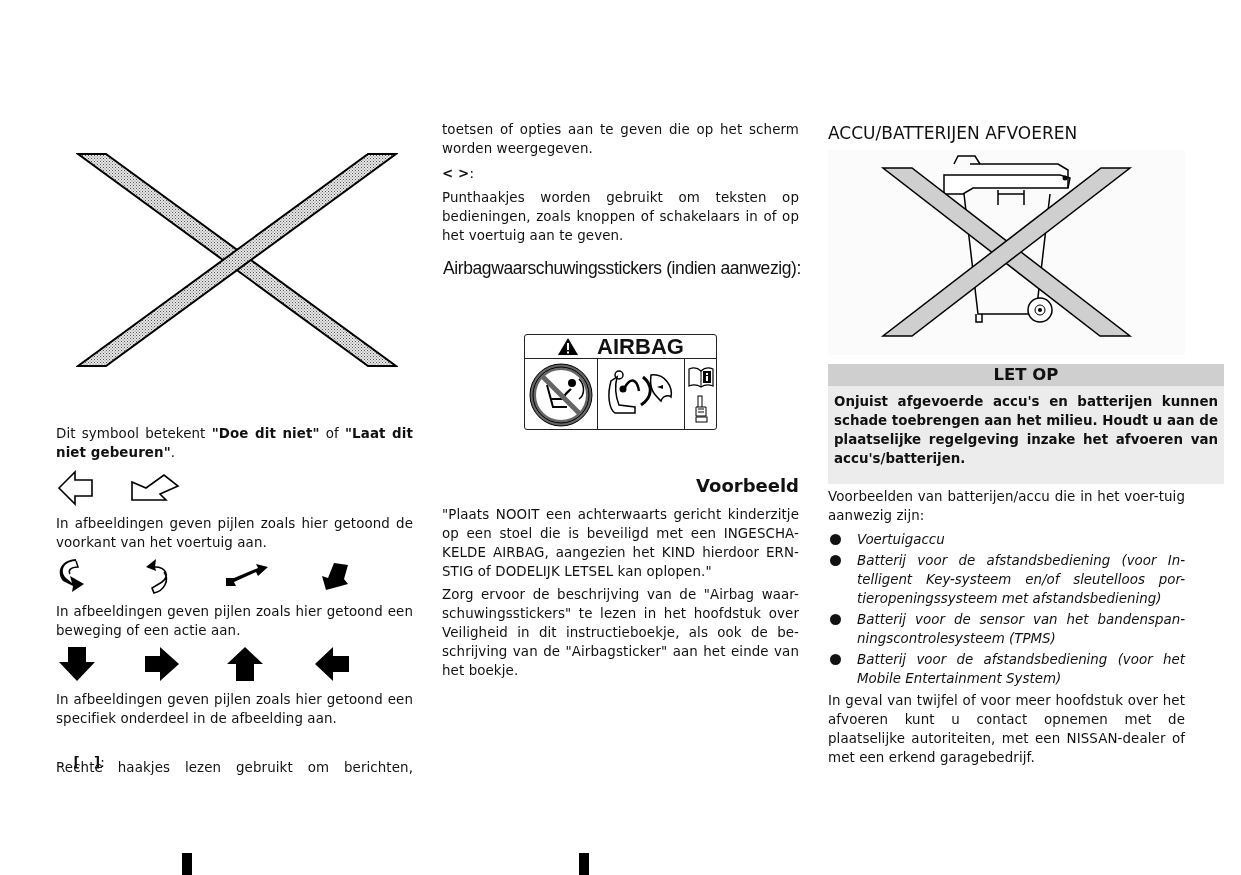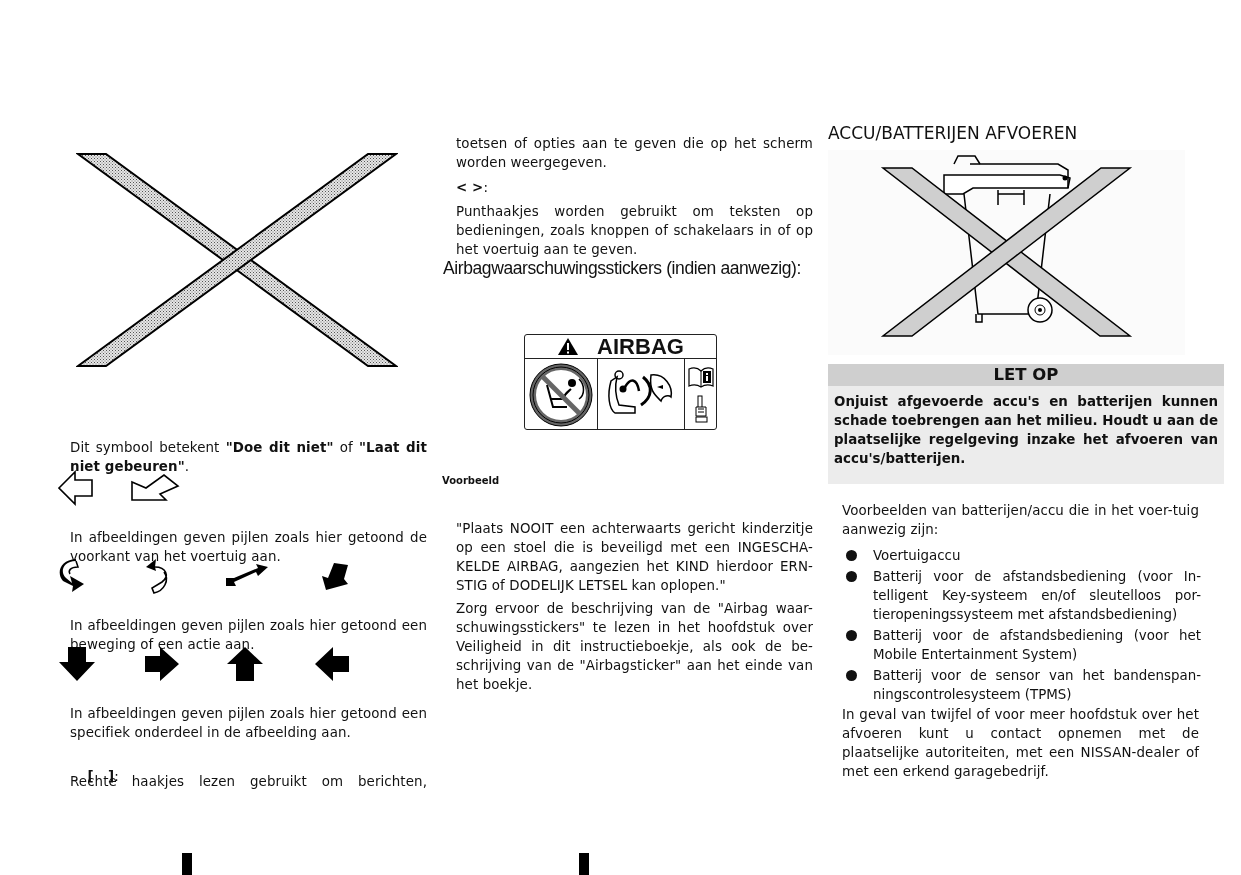--- a/index.html
+++ b/index.html
@@ -1,26 +1,26 @@
 <!DOCTYPE html>
 <html><head>
 <meta charset="utf-8">
 <style>
   html, body { margin: 0; padding: 0; background: #fff; }
   body { width: 1241px; height: 875px; position: relative; overflow: hidden;
          font-family: "DejaVu Sans", sans-serif; color: #111; }
   .col { position: absolute; top: 0; width: 357px; }
-  .p { font-size: 13.4px; line-height: 19px; margin: 14px; text-align: justify; letter-spacing: 0.1px; }
+  .p { font-size: 13.4px; line-height: 19px; margin: 0; text-align: justify; letter-spacing: 0.1px; }
   .b { font-weight: bold; }
   .abs { position: absolute; }
   .airbag-head { font-family: "Liberation Sans", sans-serif; font-size: 17.5px; letter-spacing: -0.4px; }
   .sec-title { font-size: 17px; letter-spacing: 0; font-family: "DejaVu Sans", sans-serif; }
   .letop-head { background: #cfcfcf; text-align: center; font-weight: bold; font-size: 16.5px; height: 22px; line-height: 22px; }
   .letop-body { background: #ececec; padding: 6px 6px 16px 6px; font-weight: bold; font-size: 13.4px; line-height: 19px; text-align: justify; }
-  ul.bl { list-style: none; margin: 16px; padding: 0; }
+  ul.bl { list-style: none; margin: 0; padding: 0; font-style: italic; }
   ul.bl li { position: relative; padding-left: 29px; font-size: 13.4px; line-height: 19px; margin-bottom: 2px; text-align: justify; }
   ul.bl li .dot { position: absolute; left: 2px; top: 4px; width: 11px; height: 11px; border-radius: 50%; background: #111; }
   .marker { position: absolute; width: 10px; height: 22px; background: #000; top: 853px; }
 </style>
 </head>
 <body>
 
 <svg width="0" height="0" style="position:absolute">
   <defs>
     <pattern id="dots" width="3" height="3" patternUnits="userSpaceOnUse">
@@ -141,21 +141,21 @@
         <svg width="16" height="28" viewBox="0 0 16 28">
           <rect x="5" y="1" width="4" height="12" fill="#fff" stroke="#000" stroke-width="1"></rect>
           <path d="M3,12 L13,12 L13,21 L3,21 Z" fill="#fff" stroke="#000" stroke-width="1"></path>
           <path d="M5,14 L11,14 M5,17 L11,17" stroke="#000" stroke-width="1"></path>
           <rect x="3" y="22" width="11" height="5" fill="#fff" stroke="#000" stroke-width="1"></rect>
         </svg>
       </div>
     </div>
   </div>
 
-  <div class="abs b" style="top:475px;left:0;width:357px;text-align:left;font-size:10px;">Voorbeeld</div>
+  <div class="abs b" style="top:475px;left:0;width:357px;text-align:right;font-size:18px;">Voorbeeld</div>
 
   <p class="p abs" style="top:505px;width:357px;">"Plaats NOOIT een achterwaarts gericht kinderzitje op een stoel die is beveiligd met een INGESCHA-KELDE AIRBAG, aangezien het KIND hierdoor ERN-STIG of DODELIJK LETSEL kan oplopen."</p>
   <p class="p abs" style="top:585px;width:357px;">Zorg ervoor de beschrijving van de "Airbag waar-schuwingsstickers" te lezen in het hoofdstuk over Veiligheid in dit instructieboekje, als ook de be-schrijving van de "Airbagsticker" aan het einde van het boekje.</p>
 </div>
 
 <div class="col" style="left:828px;">
   <div class="abs sec-title" style="top:123px;white-space:nowrap;">ACCU/BATTERIJEN AFVOEREN</div>
 
   <div class="abs" style="top:150px;left:0;width:357px;height:205px;background:#fbfbfb;">
     <svg width="357" height="205" viewBox="0 0 357 205">
@@ -179,21 +179,21 @@
   <div class="abs" style="top:364px;left:0;width:396px;">
     <div class="letop-head">LET OP</div>
     <div class="letop-body">Onjuist afgevoerde accu's en batterijen kunnen schade toebrengen aan het milieu. Houdt u aan de plaatselijke regelgeving inzake het afvoeren van accu's/batterijen.</div>
   </div>
 
   <p class="p abs" style="top:487px;width:357px;">Voorbeelden van batterijen/accu die in het voer-tuig aanwezig zijn:</p>
 
   <ul class="bl abs" style="top:530px;width:357px;">
     <li><span class="dot"></span><span>Voertuigaccu</span></li>
     <li><span class="dot"></span><span>Batterij voor de afstandsbediening (voor In-telligent Key-systeem en/of sleutelloos por-tieropeningssysteem met afstandsbediening)</span></li>
+    <li><span class="dot"></span><span>Batterij voor de sensor van het bandenspan-ningscontrolesysteem (TPMS)</span></li>
     <li><span class="dot"></span><span>Batterij voor de afstandsbediening (voor het Mobile Entertainment System)</span></li>
-    <li><span class="dot"></span><span>Batterij voor de sensor van het bandenspan-ningscontrolesysteem (TPMS)</span></li>
   </ul>
 
   <p class="p abs" style="top:691px;width:357px;">In geval van twijfel of voor meer hoofdstuk over het afvoeren kunt u contact opnemen met de plaatselijke autoriteiten, met een NISSAN-dealer of met een erkend garagebedrijf.</p>
 </div>
 
 <div class="marker" style="left:182px;"></div>
 <div class="marker" style="left:579px;"></div>
 
 </body></html>

